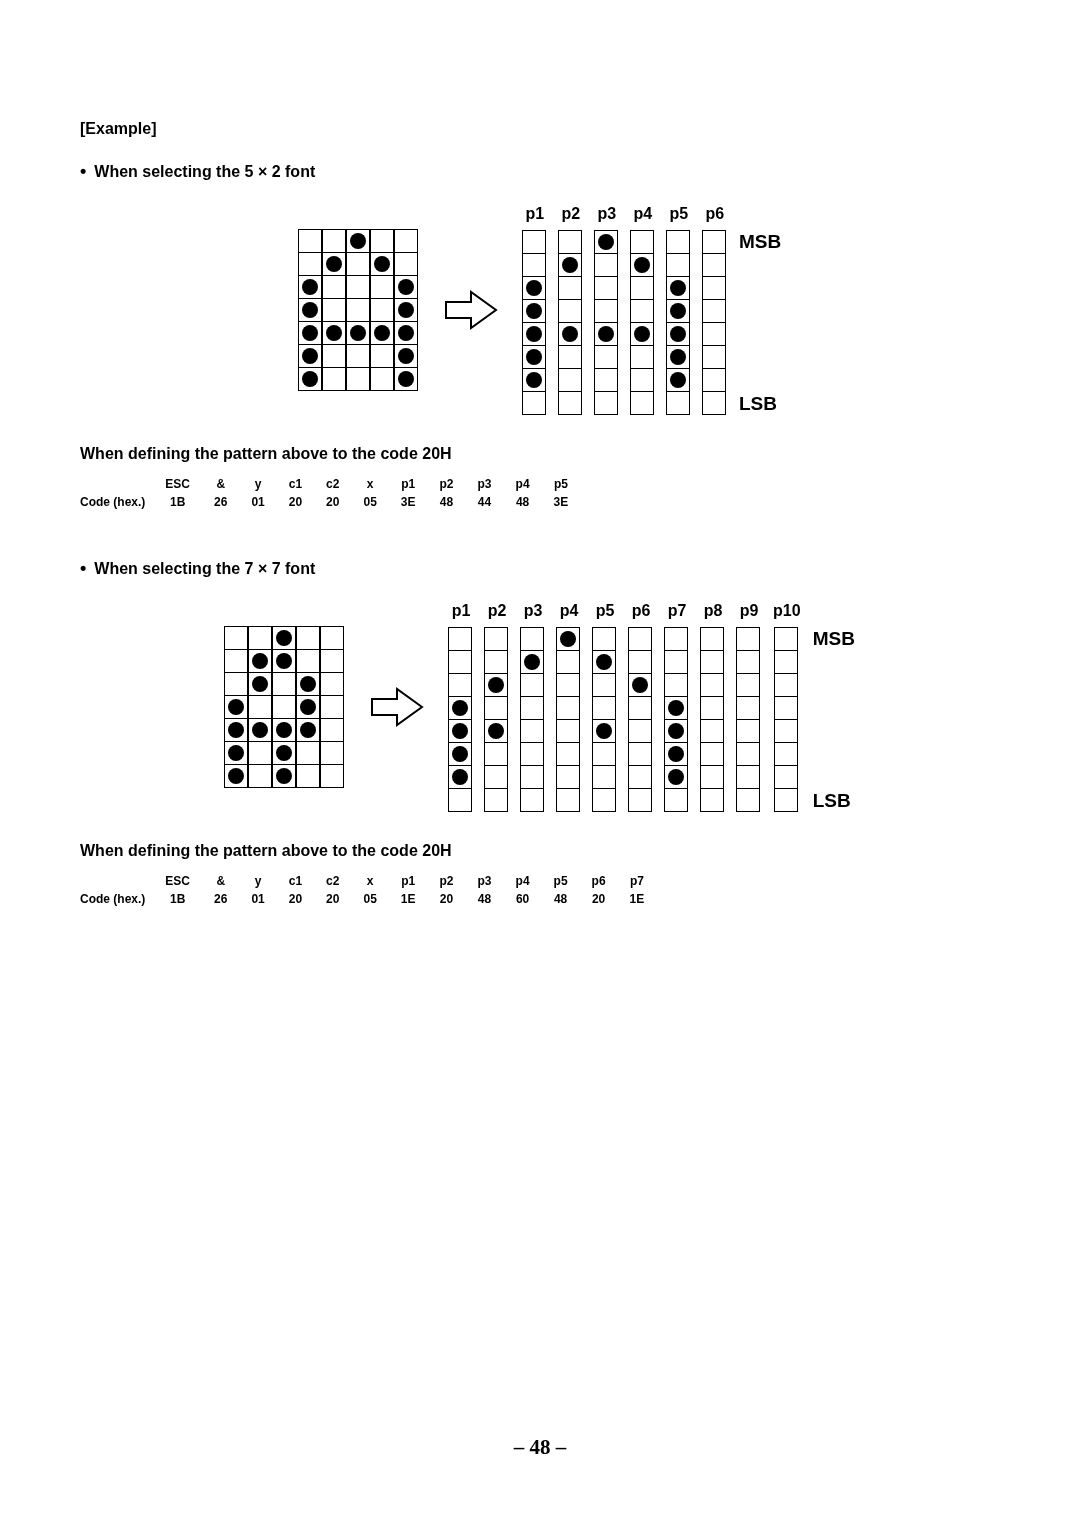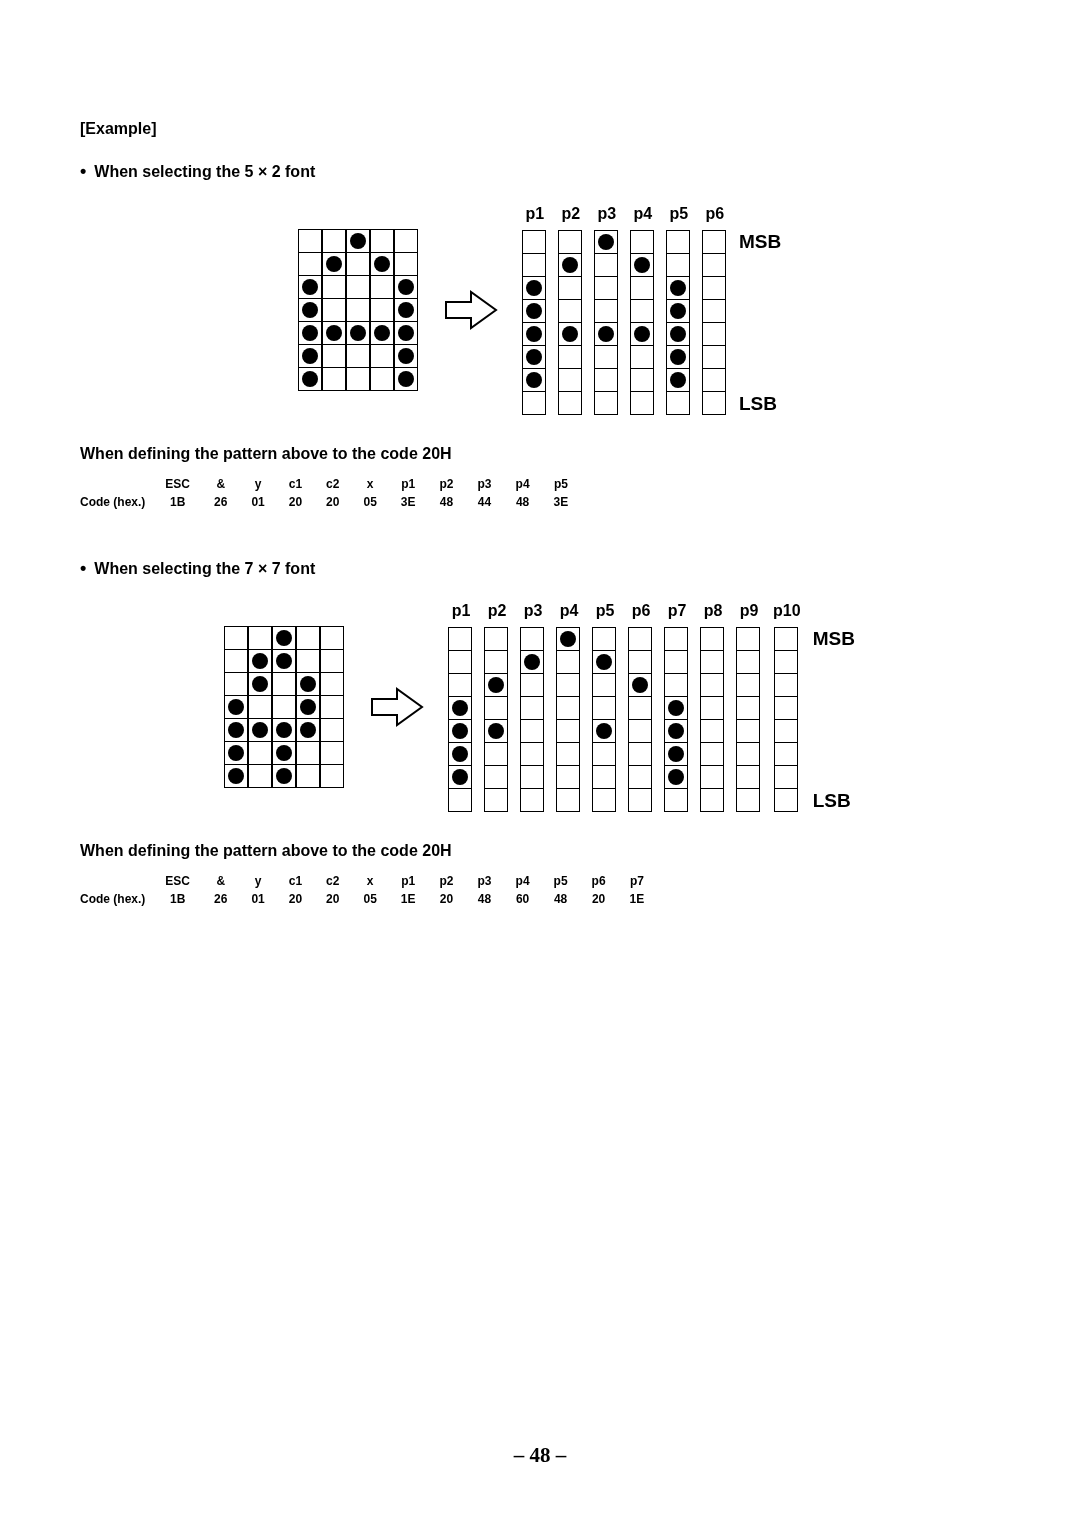--- a/index.html
+++ b/index.html
@@ -83,21 +83,21 @@
   }
   .code-table td {
     padding: 2px 12px;
     text-align: center;
     font-size: 12px;
     white-space: nowrap;
   }
   .code-table td.row-label { text-align: right; padding-left: 0; padding-right: 8px;}
   .page-num {
     position: absolute;
-    bottom: 60px;
+    bottom: 68px;
     left: 0;
     width: 100%;
     text-align: center;
     font-size: 21px;
     font-family: "Times New Roman", Times, serif;
   }
 </style>
 </head>
 <body>
 

